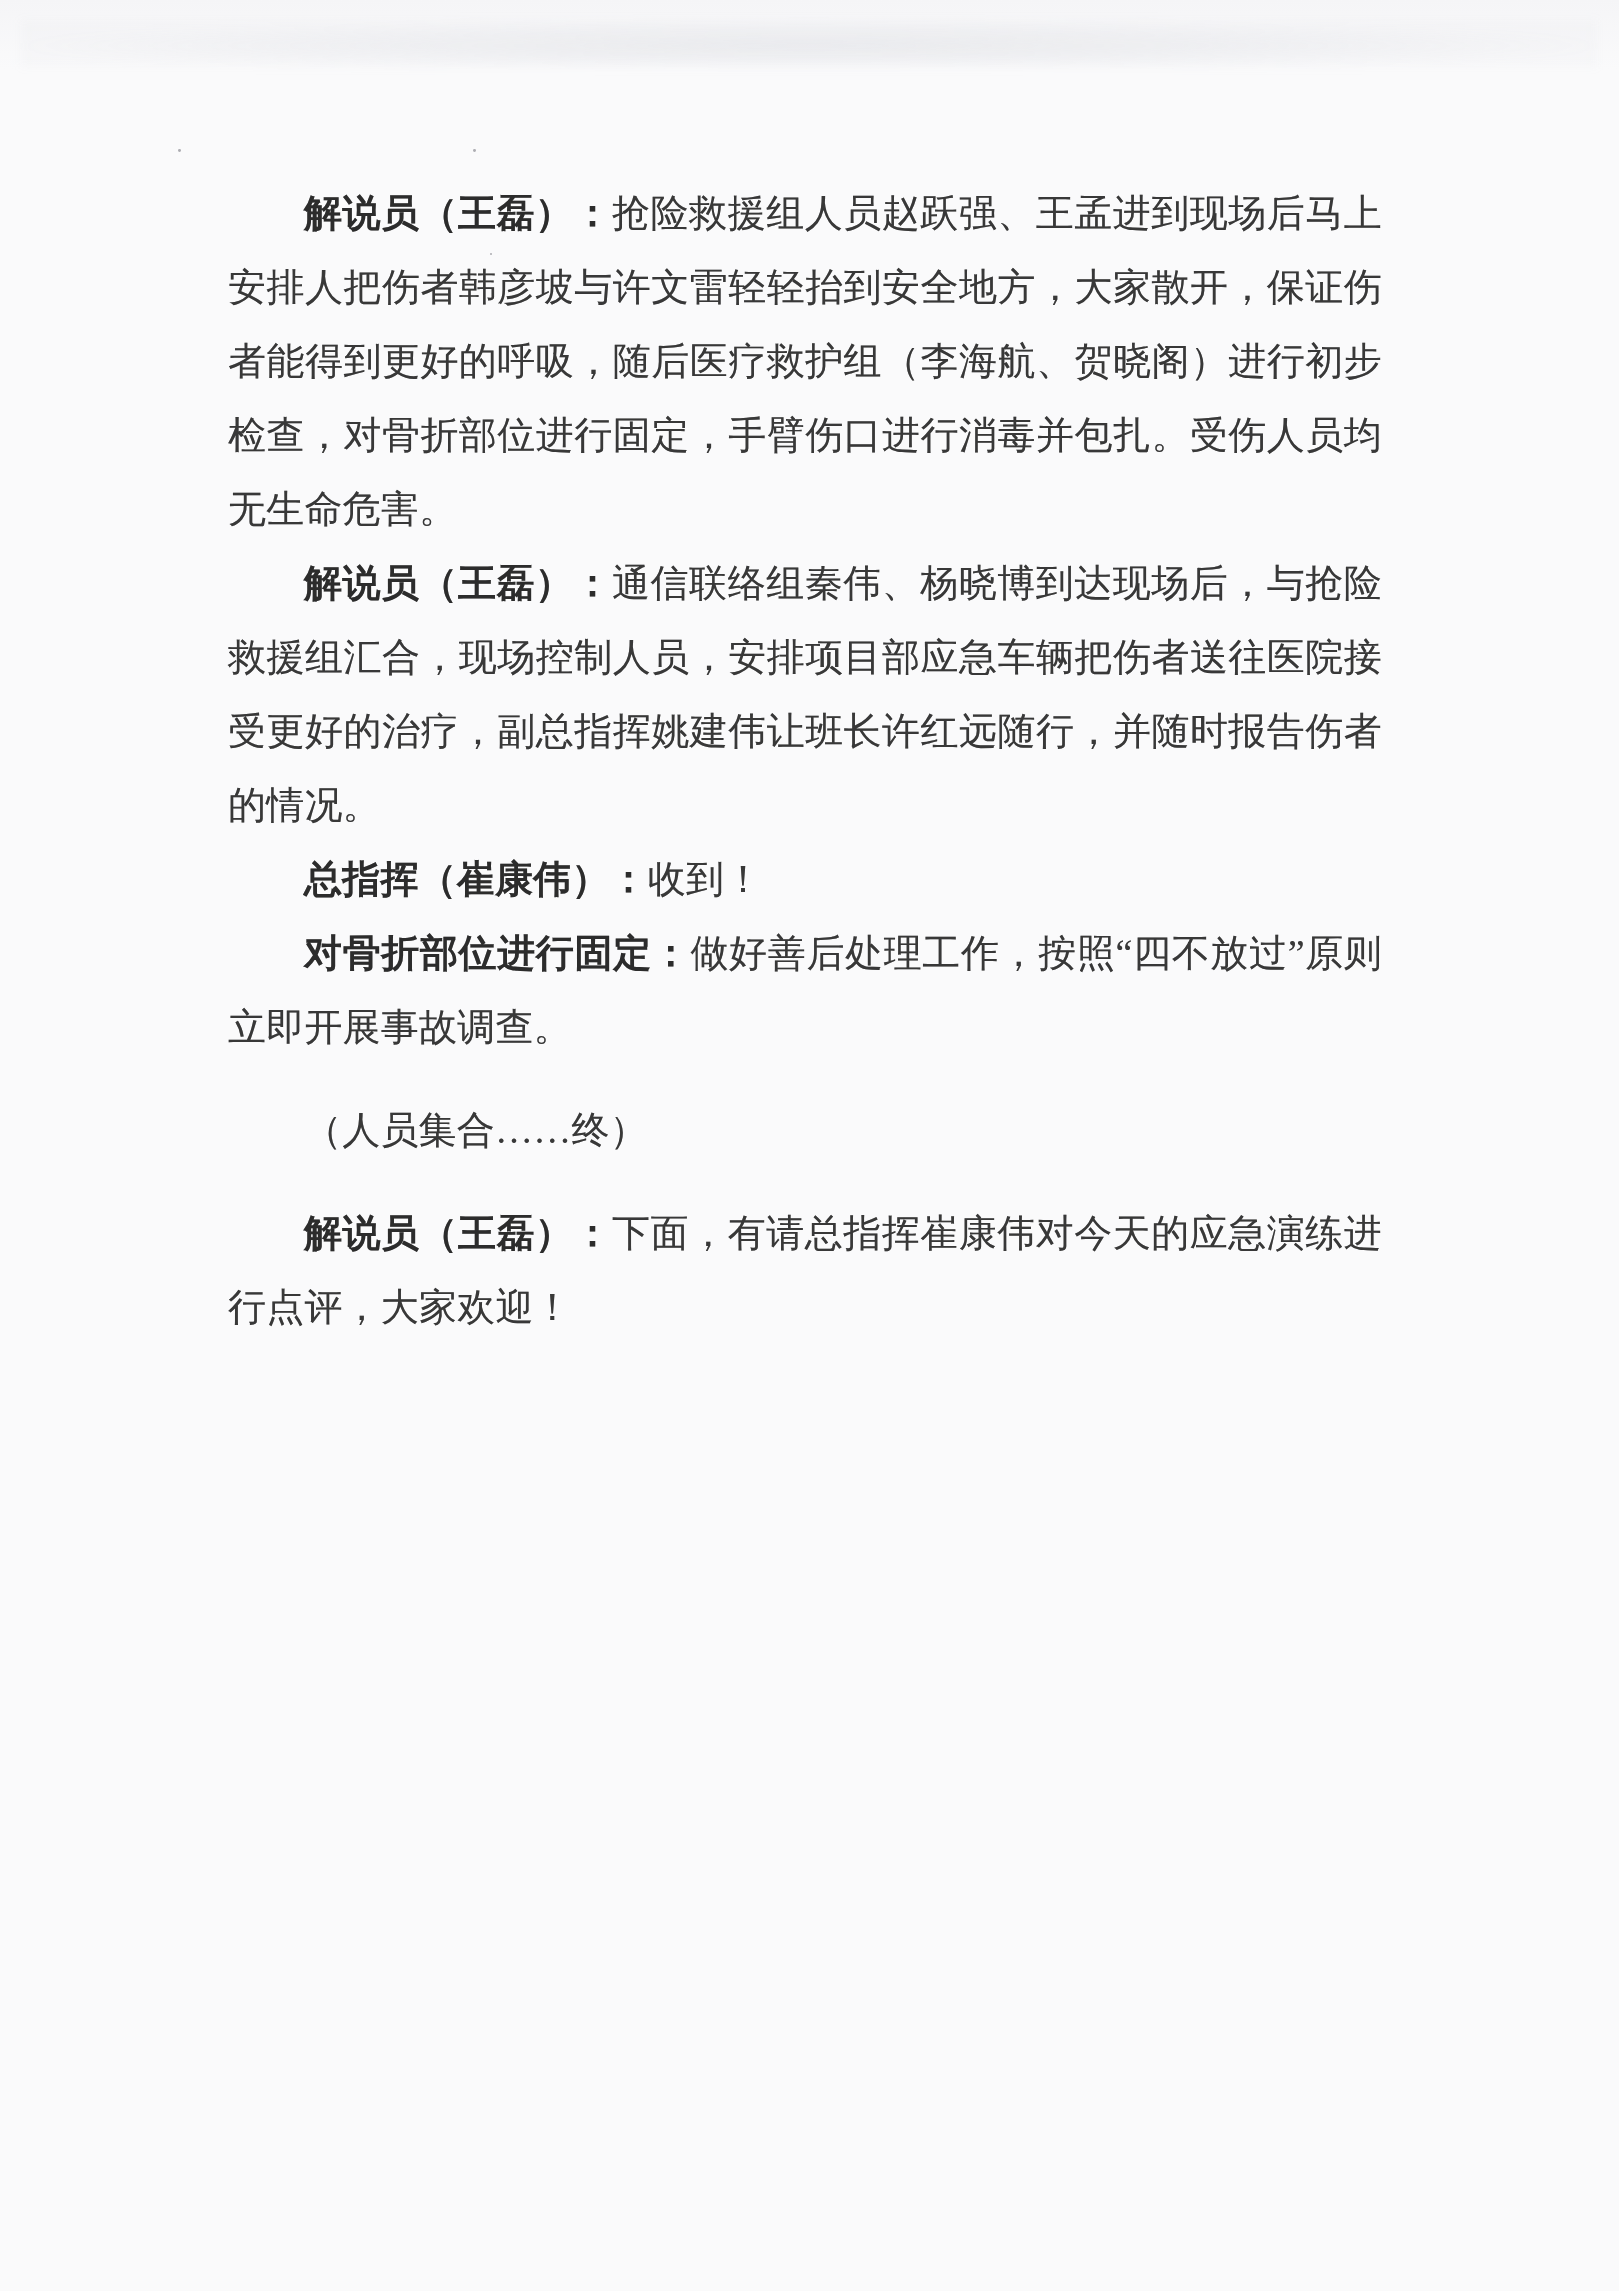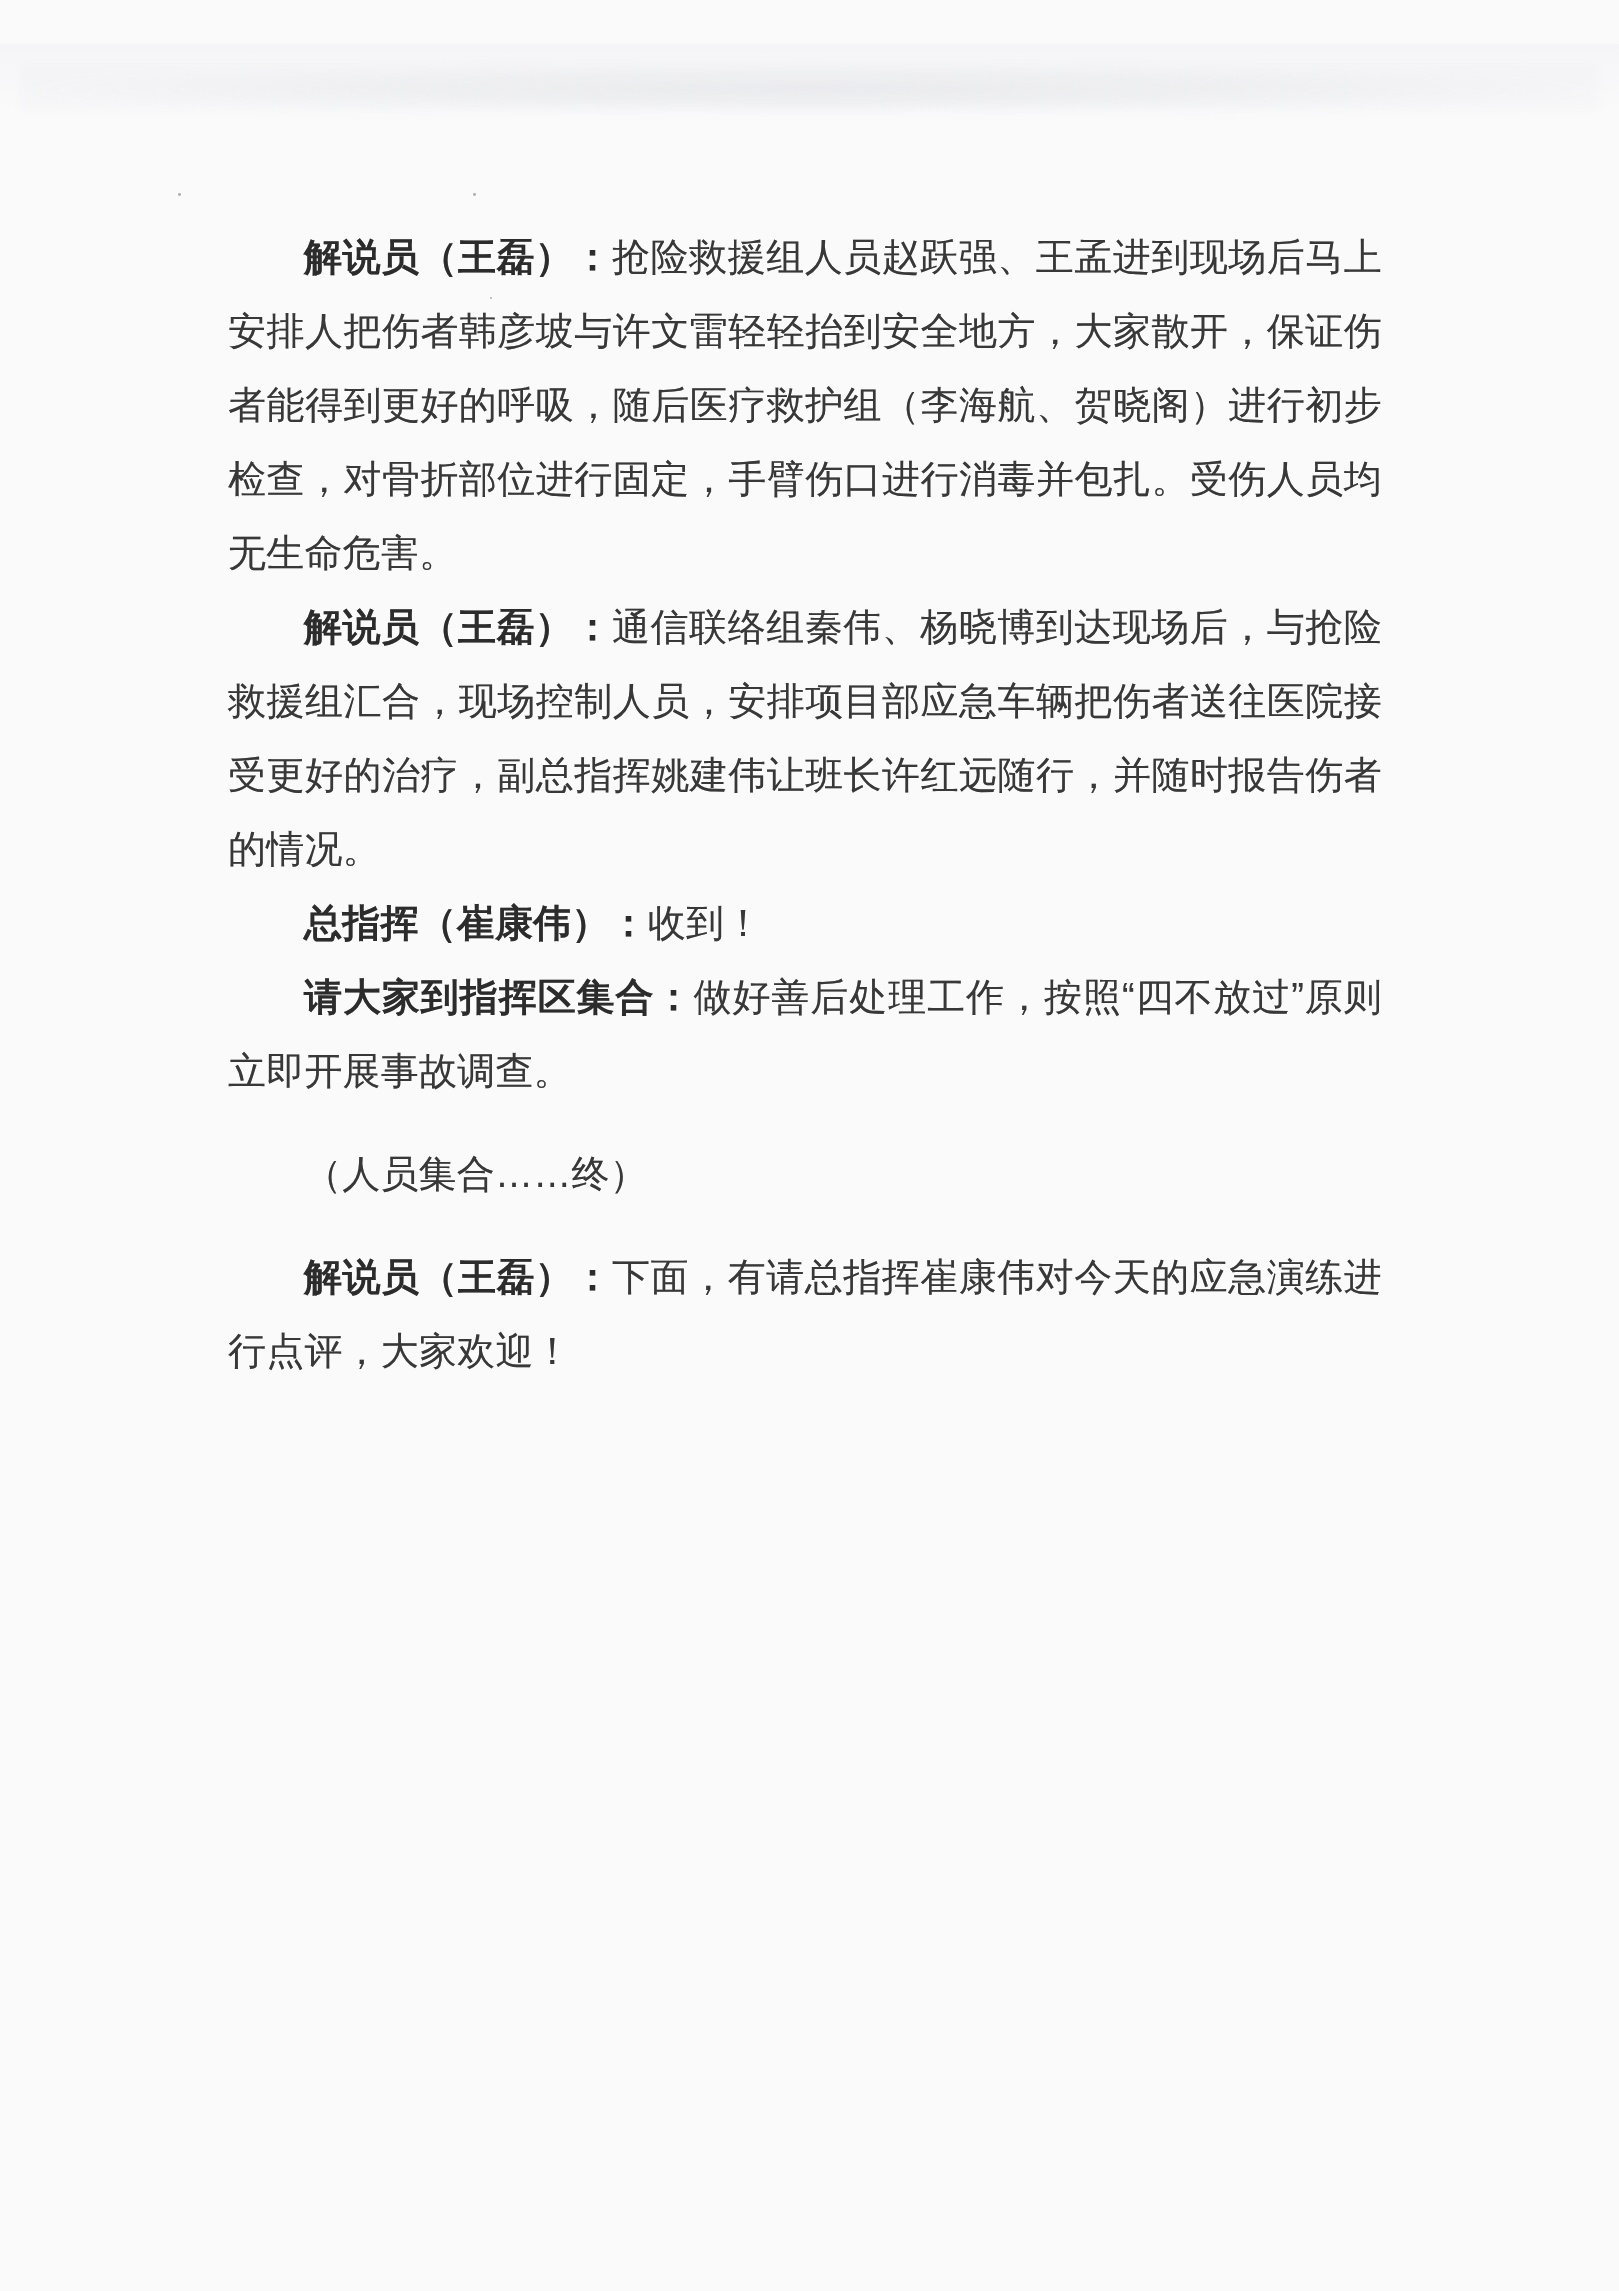--- a/index.html
+++ b/index.html
@@ -12,22 +12,21 @@
   .page {
     position: relative;
     width: 1619px;
     height: 1788px;
     overflow: hidden;
     background-color: var(--paper, #fbfbfc);
     background-image: linear-gradient(180deg,
       #f5f5f7 0px, #fafafb 69px,
       #fafafb 2078px, #f3f4f7 2147px,
       #f8f9fa 2196px, #fdfdfe 2292px);
-    font-family: Liberation Sans, sans-serif;
-    margin-top: 44px;
+    font-family: Liberation Serif, serif;
   }
   
   .band-top {
     position: absolute;
     left: 19.6px; top: 19.6px;
     width: 1578px; height: 47px;
     background: radial-gradient(ellipse at 50% 55%,
       rgba(172,176,188,0.20), rgba(172,176,188,0.04) 72%);
     filter: blur(4.9px);
   }
@@ -79,21 +78,21 @@
   <div class="band-top"></div>
   <div class="speck k1"></div>
   <div class="speck k2"></div>
   <div class="speck k3"></div>
   <div class="speck k4"></div>
 
   <div class="content">
       <p class="para"><span class="speaker">解说员（王磊）：</span><span>抢险救援组人员赵跃强、王孟进到现场后马上安排人把伤者韩彦坡与许文雷轻轻抬到安全地方，大家散开，保证伤者能得到更好的呼吸，随后医疗救护组（李海航、贺晓阁）进行初步检查，对骨折部位进行固定，手臂伤口进行消毒并包扎。受伤人员均无生命危害。</span></p>
       <p class="para"><span class="speaker">解说员（王磊）：</span><span>通信联络组秦伟、杨晓博到达现场后，与抢险救援组汇合，现场控制人员，安排项目部应急车辆把伤者送往医院接受更好的治疗，副总指挥姚建伟让班长许红远随行，并随时报告伤者的情况。</span></p>
       <p class="para"><span class="speaker">总指挥（崔康伟）：</span><span>收到！</span></p>
-      <p class="para"><span class="speaker">请大家到指挥区集合：</span><span>做好善后处理工作，按照“四不放过”原则立即开展事故调查。</span></p>
+      <p class="para"><span class="speaker">对骨折部位进行固定：</span><span>做好善后处理工作，按照“四不放过”原则立即开展事故调查。</span></p>
       <p class="para spaced"><span>（人员集合……终）</span></p>
       <p class="para spaced"><span class="speaker">解说员（王磊）：</span><span>下面，有请总指挥崔康伟对今天的应急演练进行点评，大家欢迎！</span></p>
     </div>
 
   <div class="band-bottom"></div>
   <div class="streak s1"></div>
   <div class="streak s2"></div>
 </div>
 
 

